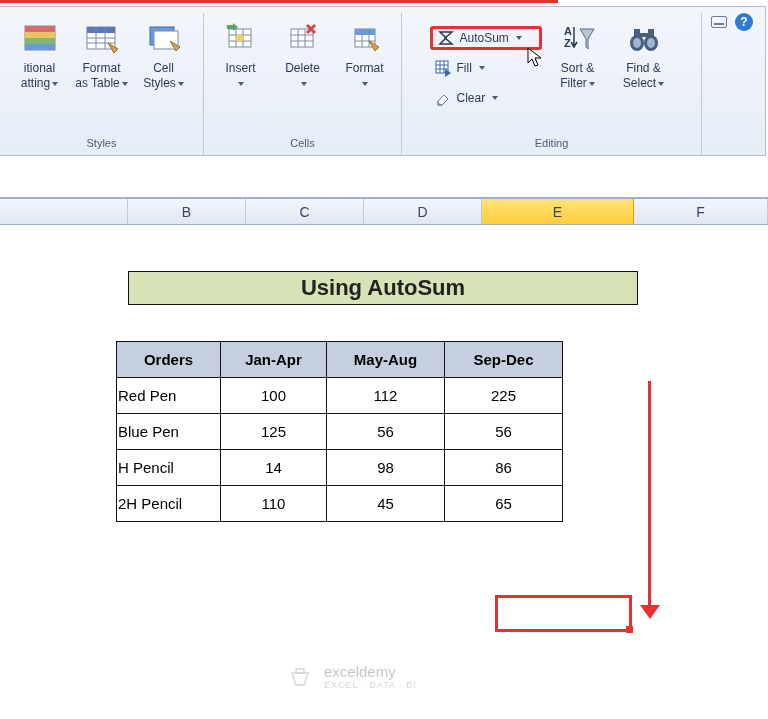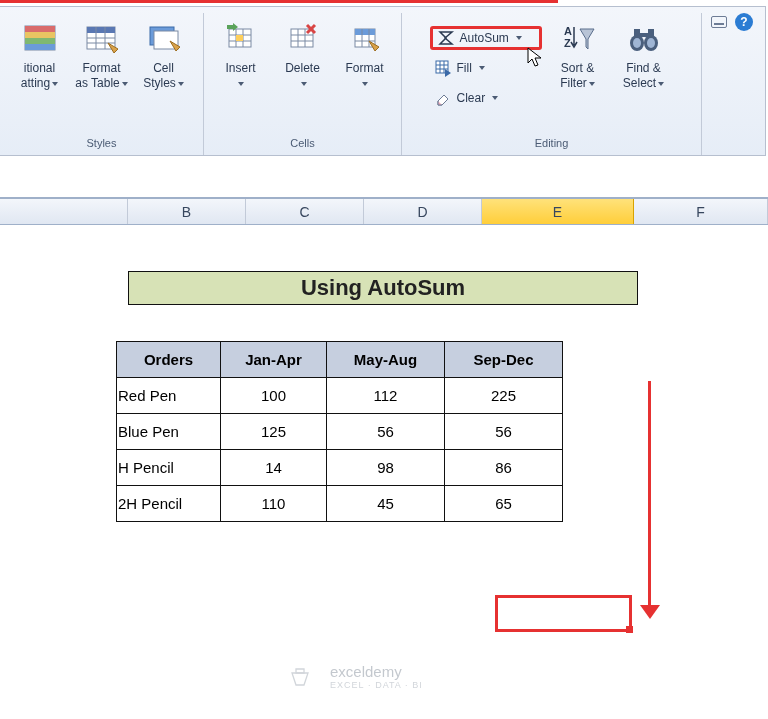--- a/index.html
+++ b/index.html
@@ -66,21 +66,21 @@
   table.data td.left { text-align:left; padding-left:1px; }
 
   .sel-cell {
     position:absolute; left:495px; top:370px; width:137px; height:37px;
     border:3px solid #e63131;
   }
   .sel-handle { position:absolute; right:-4px; bottom:-4px; width:7px; height:7px; background:#e63131; }
   .red-arrow-line { position:absolute; left:648px; top:156px; width:3px; height:228px; background:#e63131; }
   .red-arrow-head { position:absolute; left:640px; top:380px; width:0; height:0; border-left:10px solid transparent; border-right:10px solid transparent; border-top:14px solid #e63131; }
 
-  .watermark { position:absolute; left:290px; top:438px; opacity:.45; display:flex; align-items:center; gap:20px; color:#7c8693; font-size:15px; }
+  .watermark { position:absolute; left:290px; top:438px; opacity:.45; display:flex; align-items:center; gap:14px; color:#7c8693; font-size:15px; }
   .watermark .sub { font-size:9px; letter-spacing:1px; display:block; color:#9aa3ae; }
   .wm-ico { width:20px; height:20px; }
 </style>
 </head>
 <body>
 
 <div class="red-top"></div>
 
 <div class="ribbon">
   <div class="title-icons">

